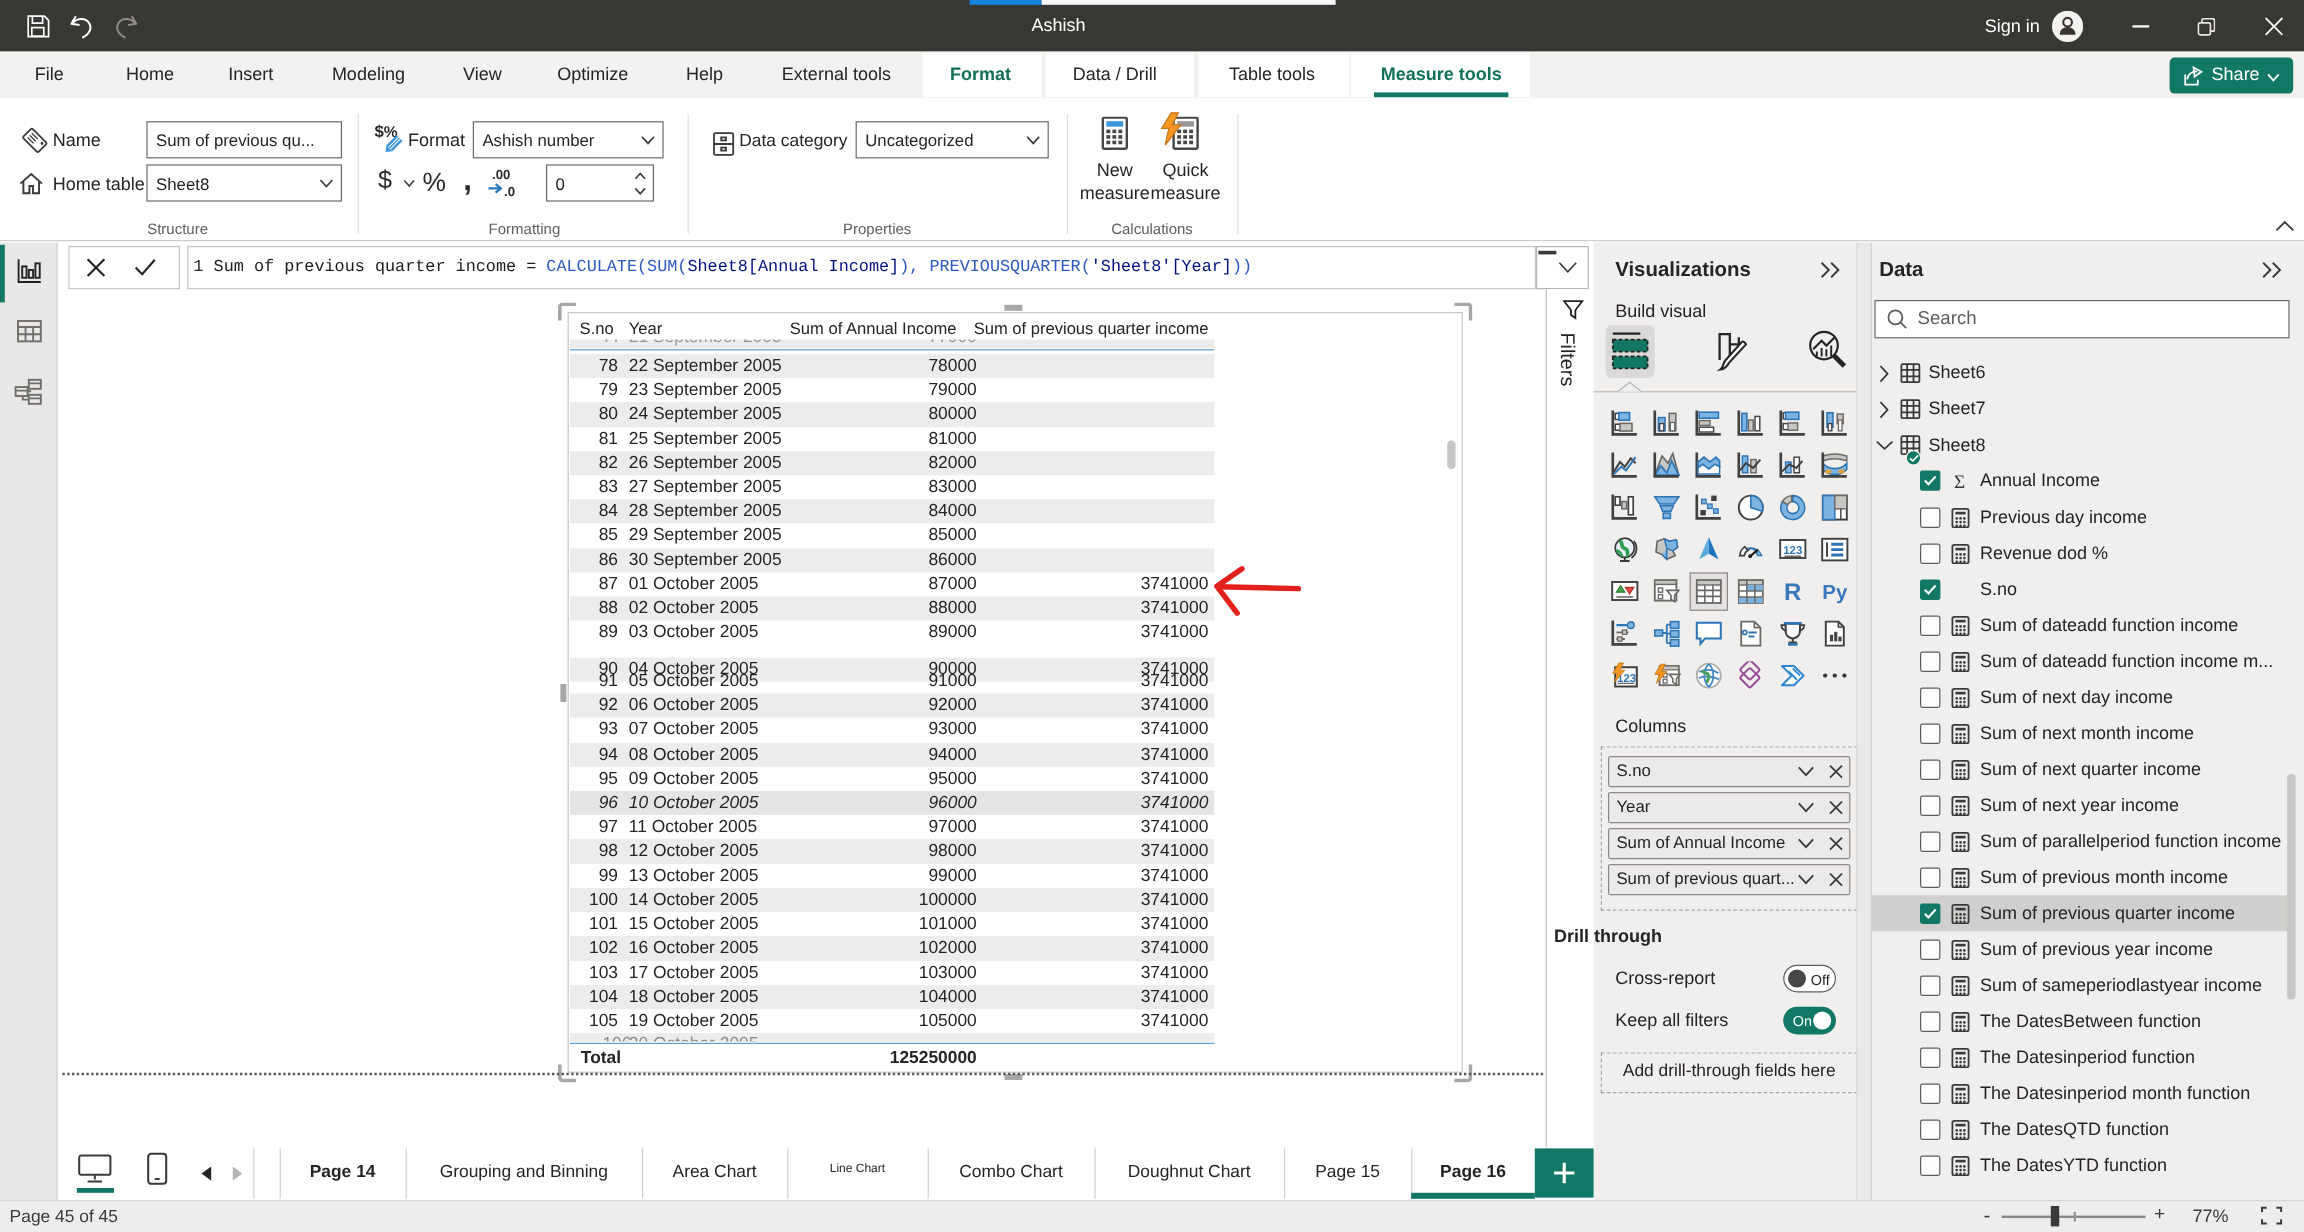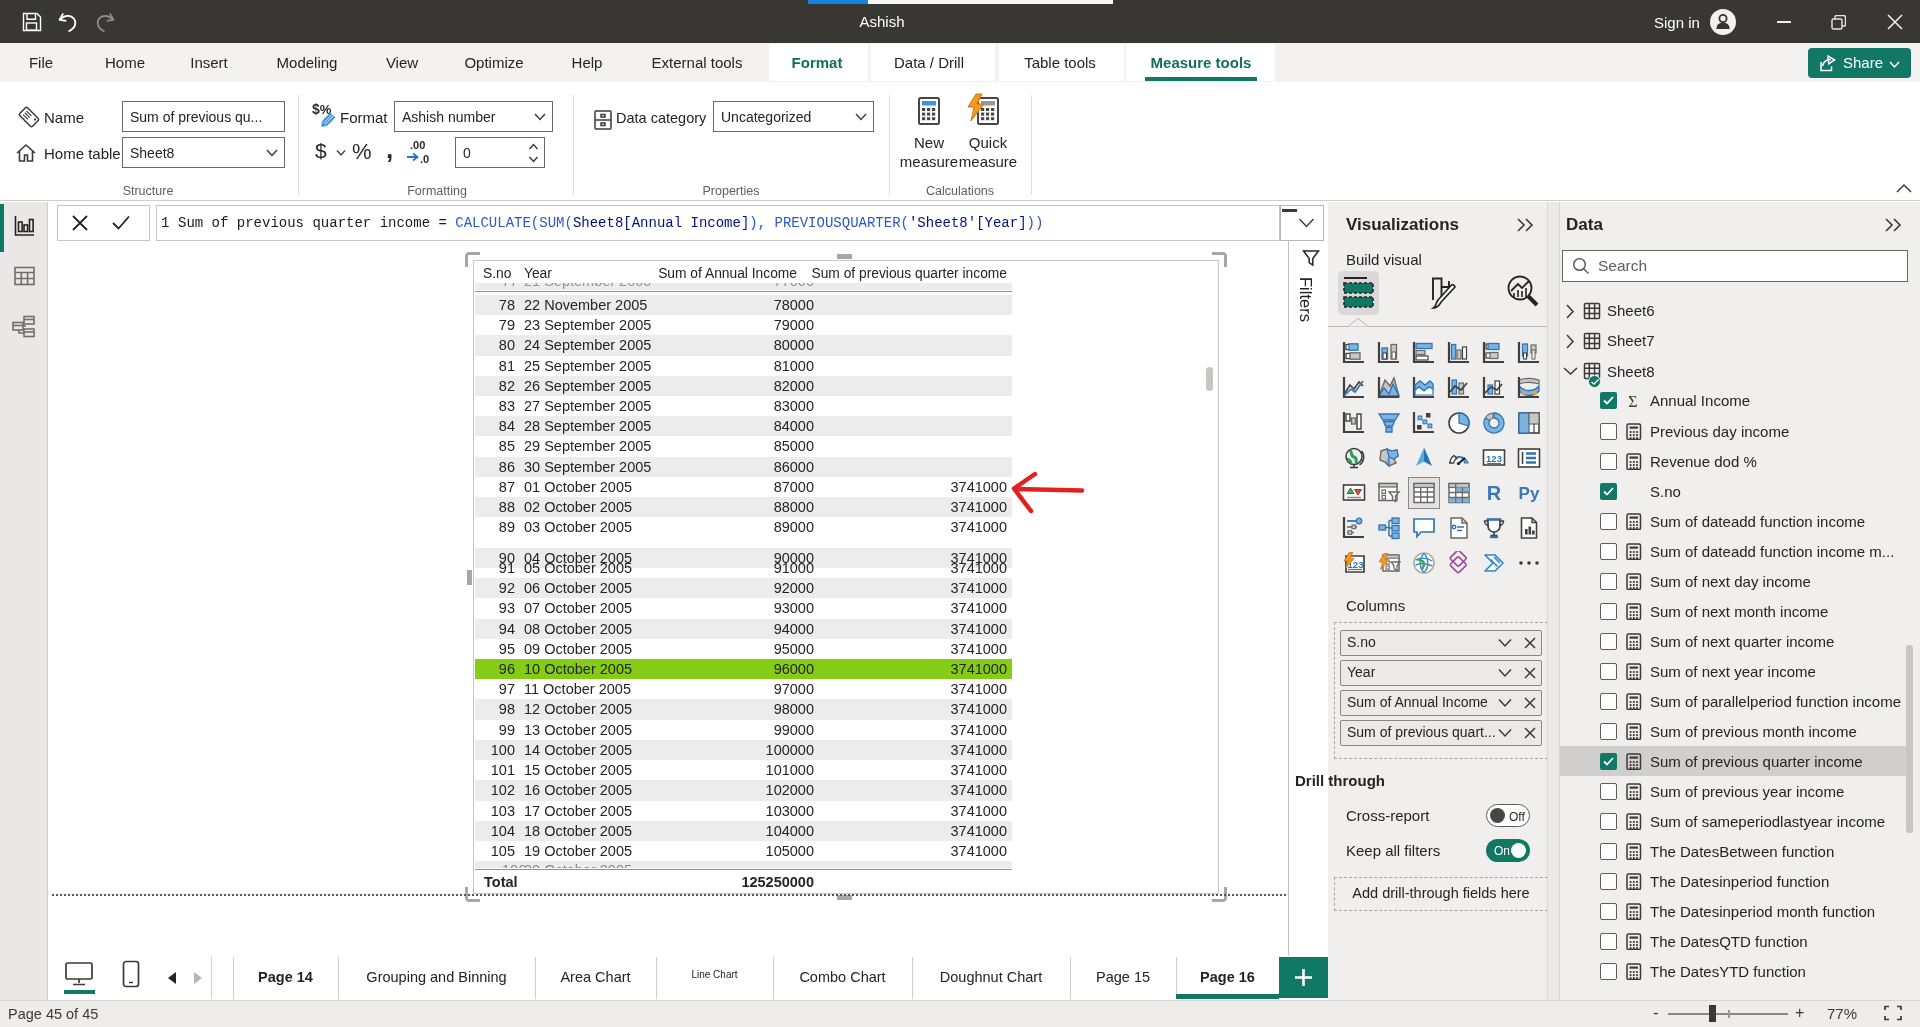--- a/index.html
+++ b/index.html
@@ -226,21 +226,21 @@
 <div class="tx" style="left:797px;top:266px;font-size:13.8px;transform:translateX(-100%)">Sum of Annual Income</div>
 <div class="tx" style="left:1007px;top:266px;font-size:13.8px;transform:translateX(-100%)">Sum of previous quarter income</div>
 <div class="a" style="left:475px;top:283px;width:537px;height:7px;background:#ececec;overflow:hidden">
     <div class="tx" style="left:27px;top:-10px;font-size:14.5px;color:#97959d">77</div>
     <div class="tx" style="left:49px;top:-10px;font-size:14.5px;color:#97959d">21 September 2005</div>
     <div class="tx" style="left:339px;top:-10px;font-size:14.5px;color:#97959d;transform:translateX(-100%)">77000</div>
   </div>
 <div class="a" style="left:475px;top:290.5px;width:537px;height:1.5px;background:#56a0dc"></div>
 <div class="a" style="left:475px;top:294.8px;width:537px;height:20.23px;background:#ececec;">
     <div class="tx" style="left:40px;top:2px;font-size:14.5px;transform:translateX(-100%)">78</div>
-    <div class="tx" style="left:49px;top:2px;font-size:14.5px">22 November 2005</div>
+    <div class="tx" style="left:49px;top:2px;font-size:14.5px">22 September 2005</div>
     <div class="tx" style="left:339px;top:2px;font-size:14.5px;transform:translateX(-100%)">78000</div>
   </div>
 <div class="a" style="left:475px;top:315.0px;width:537px;height:20.23px;">
     <div class="tx" style="left:40px;top:2px;font-size:14.5px;transform:translateX(-100%)">79</div>
     <div class="tx" style="left:49px;top:2px;font-size:14.5px">23 September 2005</div>
     <div class="tx" style="left:339px;top:2px;font-size:14.5px;transform:translateX(-100%)">79000</div>
   </div>
 <div class="a" style="left:475px;top:335.3px;width:537px;height:20.23px;background:#ececec;">
     <div class="tx" style="left:40px;top:2px;font-size:14.5px;transform:translateX(-100%)">80</div>
     <div class="tx" style="left:49px;top:2px;font-size:14.5px">24 September 2005</div>
@@ -323,21 +323,21 @@
     <div class="tx" style="left:49px;top:2px;font-size:14.5px">08 October 2005</div>
     <div class="tx" style="left:339px;top:2px;font-size:14.5px;transform:translateX(-100%)">94000</div>
     <div class="tx" style="left:532px;top:2px;font-size:14.5px;transform:translateX(-100%)">3741000</div>
   </div>
 <div class="a" style="left:475px;top:638.7px;width:537px;height:20.23px;">
     <div class="tx" style="left:40px;top:2px;font-size:14.5px;transform:translateX(-100%)">95</div>
     <div class="tx" style="left:49px;top:2px;font-size:14.5px">09 October 2005</div>
     <div class="tx" style="left:339px;top:2px;font-size:14.5px;transform:translateX(-100%)">95000</div>
     <div class="tx" style="left:532px;top:2px;font-size:14.5px;transform:translateX(-100%)">3741000</div>
   </div>
-<div class="a" style="left:475px;top:658.9px;width:537px;height:20.23px;background:#84cc16;">
+<div class="a" style="left:475px;top:658.9px;width:537px;height:20.23px;background:#e5e5e5;font-style:italic;">
     <div class="tx" style="left:40px;top:2px;font-size:14.5px;transform:translateX(-100%)">96</div>
     <div class="tx" style="left:49px;top:2px;font-size:14.5px">10 October 2005</div>
     <div class="tx" style="left:339px;top:2px;font-size:14.5px;transform:translateX(-100%)">96000</div>
     <div class="tx" style="left:532px;top:2px;font-size:14.5px;transform:translateX(-100%)">3741000</div>
   </div>
 <div class="a" style="left:475px;top:679.2px;width:537px;height:20.23px;">
     <div class="tx" style="left:40px;top:2px;font-size:14.5px;transform:translateX(-100%)">97</div>
     <div class="tx" style="left:49px;top:2px;font-size:14.5px">11 October 2005</div>
     <div class="tx" style="left:339px;top:2px;font-size:14.5px;transform:translateX(-100%)">97000</div>
     <div class="tx" style="left:532px;top:2px;font-size:14.5px;transform:translateX(-100%)">3741000</div>

